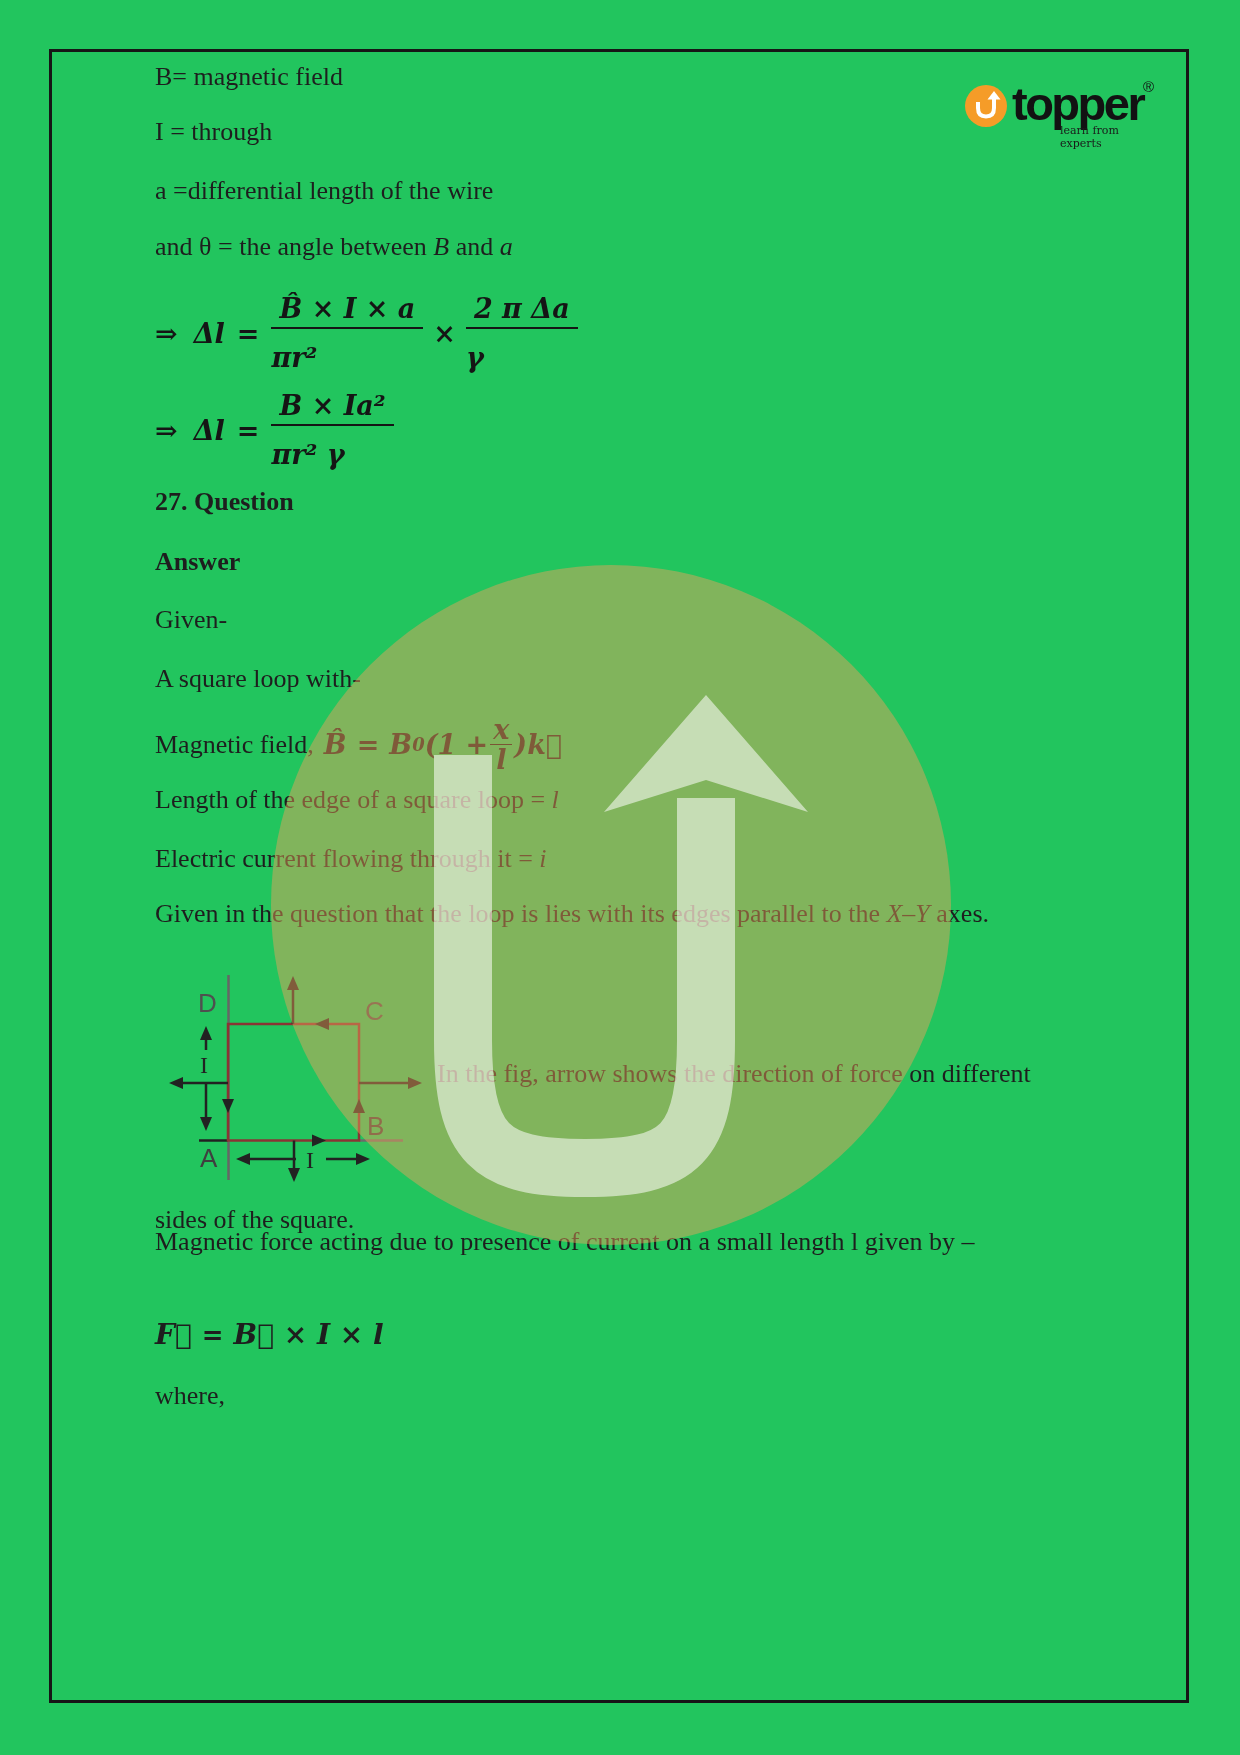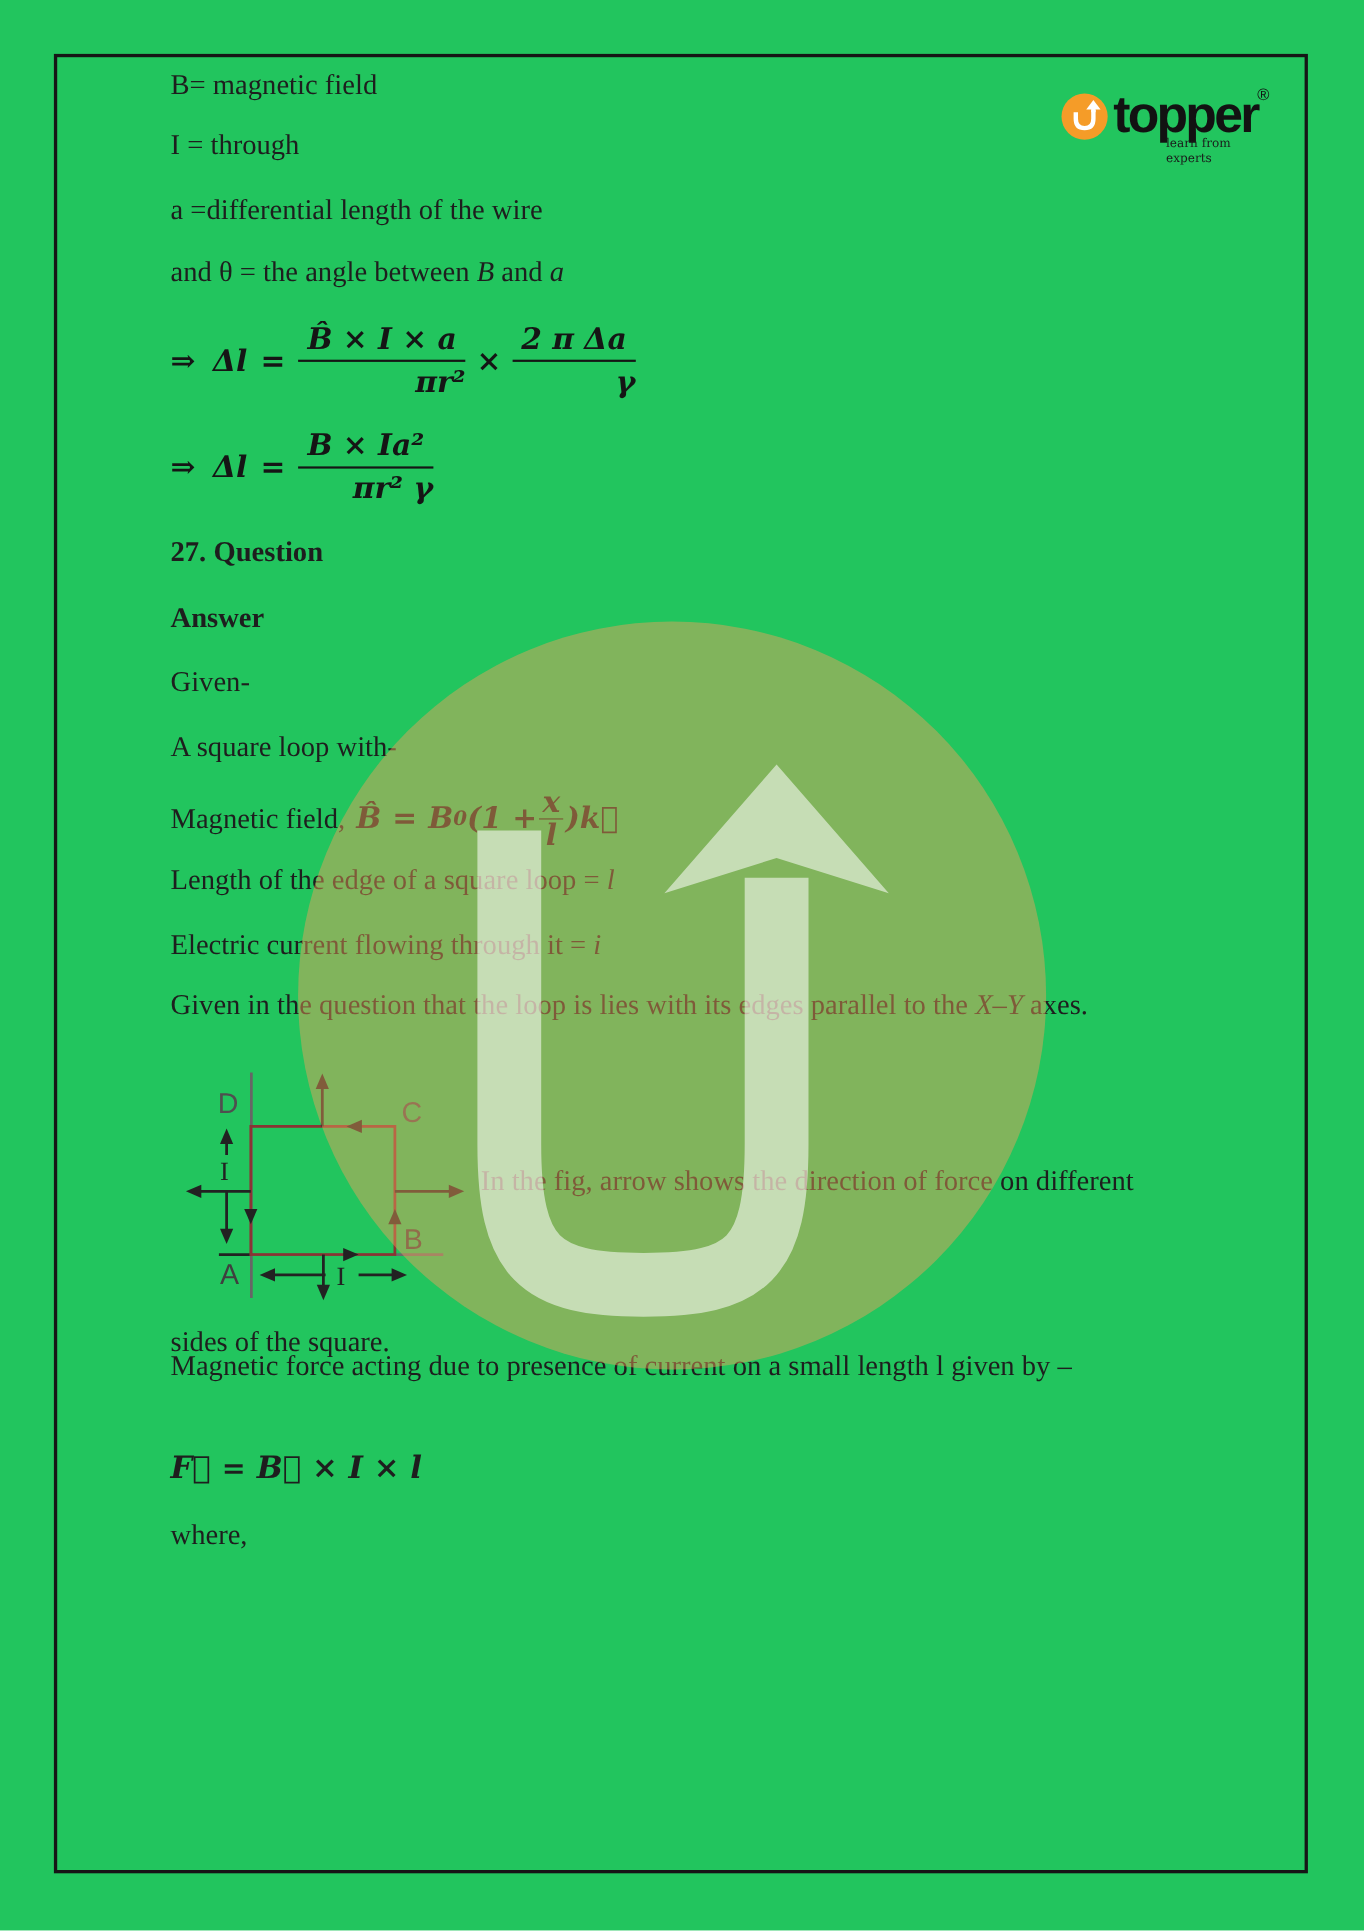--- a/index.html
+++ b/index.html
@@ -9,23 +9,23 @@
          border:3px solid #161616;box-sizing:border-box;}
   .tl{position:absolute;left:155px;font-size:26px;white-space:nowrap;color:#1e1e1e;text-align:center;}
   .bold{font-weight:bold;}
   .it{font-style:italic;}
   
   .formula{position:absolute;left:155px;display:flex;align-items:center;
            font-family:"DejaVu Serif",serif;font-weight:bold;font-style:italic;
            font-size:27px;color:#151515;}
   .formula .imp{font-style:normal;margin-right:16px;}
   .formula .eq{margin:0 12px;}
-  .frac{display:inline-flex;flex-direction:column;align-items:flex-end;line-height:1.15;}
+  .frac{display:inline-flex;flex-direction:column;align-items:flex-start;line-height:1.15;}
   .frac .num{padding:0 8px 3px;border-bottom:2.5px solid #151515;}
-  .frac .den{padding-top:3px;}
+  .frac .den{padding-top:13px;}
   .times{margin:0 10px;}
   
   .bfline{position:absolute;left:155px;display:flex;align-items:center;font-size:26px;}
   .bfline .math{font-family:"DejaVu Serif",serif;font-weight:bold;font-style:italic;font-size:27px;}
   .bfline .pre{margin-right:10px;}
   .bfline sub{font-size:18px;}
   .sfrac{display:inline-flex;flex-direction:column;align-items:center;
          font-size:16px;line-height:1;vertical-align:middle;margin:0 2px;}
   .sfrac .num{border-bottom:1.5px solid #151515;padding:0 3px 1px;}
   .sfrac .den{padding-top:1px;}

